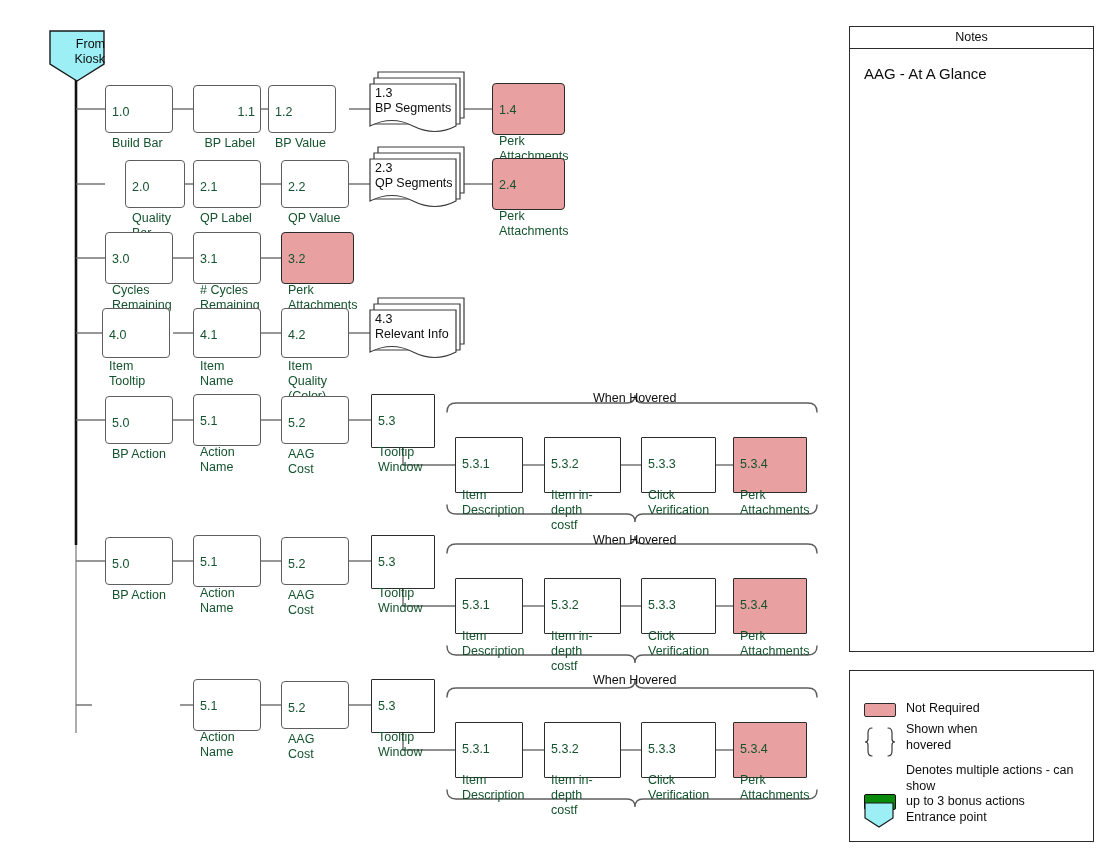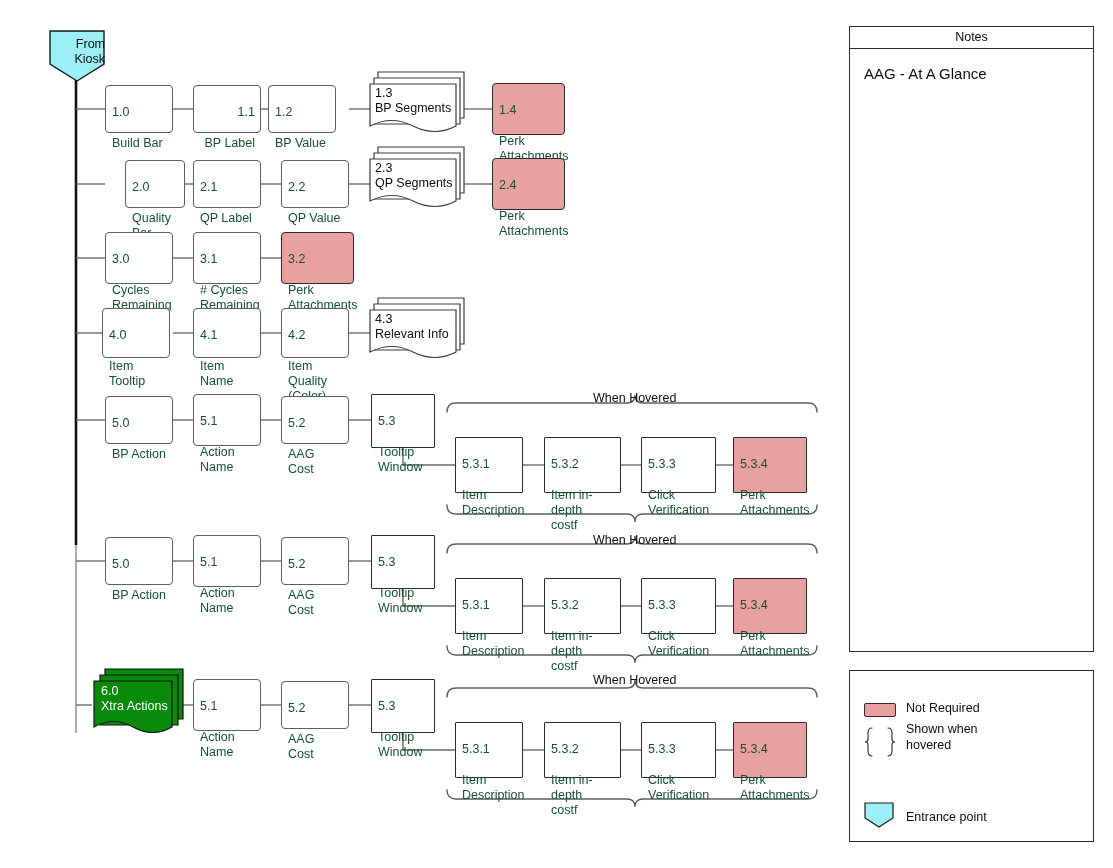--- a/index.html
+++ b/index.html
@@ -299,28 +299,20 @@
     <span class="num">5.3.3</span>
     <span class="lbl">Click
 Verification</span>
   </div>
   <div class="node sq pink" style="left:733px;top:578px;width:74px;height:56px;">
     <span class="num">5.3.4</span>
     <span class="lbl">Perk
 Attachments</span>
   </div>
 
-  <div class="doc green" style="left:92px;top:667px;width:100px;height:78px;">
-    <svg width="100" height="78" viewBox="0 0 100 78" style="position:absolute;left:0;top:0;">
-      <path d="M13,2 H91 V52 H13 Z" fill="#0a8a0a" stroke="#111111" stroke-width="1.2"></path>
-      <path d="M8,8 H86 V58 H8 Z" fill="#0a8a0a" stroke="#111111" stroke-width="1.2"></path>
-      <path d="M2,14 H80 V60 q-19,11 -39,0 q-19,-11 -39,0 Z" fill="#0a8a0a" stroke="#111111" stroke-width="1.2"></path>
-    </svg>
-    <span class="doctext" style="left:9px;top:17px;"><span>6.0</span><br><span>Xtra Actions</span></span>
-  </div>
   <div class="node gray-b" style="left:193px;top:679px;width:68px;height:52px;">
     <span class="num">5.1</span>
     <span class="lbl">Action
 Name</span>
   </div>
   <div class="node gray-b" style="left:281px;top:681px;width:68px;height:48px;">
     <span class="num">5.2</span>
     <span class="lbl">AAG Cost</span>
   </div>
   <div class="node sq" style="left:371px;top:679px;width:64px;height:54px;">
@@ -368,20 +360,25 @@
       <span class="sw sw-brace">
         <svg width="32" height="30" viewBox="0 0 32 30" style="position:absolute;left:0;top:0;">
           <path d="M8,1 q-4,0 -4,5 L4,12 q0,3 -3,3 q3,0 3,3 l0,6 q0,5 4,5" fill="none" stroke="#3a3a3a" stroke-width="1.2" stroke-linecap="round"></path>
           <path d="M24,1 q4,0 4,5 L28,12 q0,3 3,3 q-3,0 -3,3 l0,6 q0,5 -4,5" fill="none" stroke="#3a3a3a" stroke-width="1.2" stroke-linecap="round"></path>
         </svg>
       </span>
       <span class="legend-text">Shown when
 hovered</span>
     </div>
 
+    <div class="legend-row" style="left:14px;top:92px;">
+      <span class="sw sw-green"></span>
+      <span class="legend-text">Denotes multiple actions - can show
+up to 3 bonus actions</span>
+    </div>
 
     <div class="legend-row" style="left:14px;top:131px;">
       <span class="sw sw-cyan">
         <svg width="30" height="26" viewBox="0 0 30 26" style="position:absolute;left:0;top:0;">
           <path d="M1,1 L29,1 L29,16 L15,25 L1,16 Z" fill="#9BEFF5" stroke="#1a1a1a" stroke-width="1.2"></path>
         </svg>
       </span>
       <span class="legend-text" style="margin-top:1px;">Entrance point</span>
     </div>
   </div>

